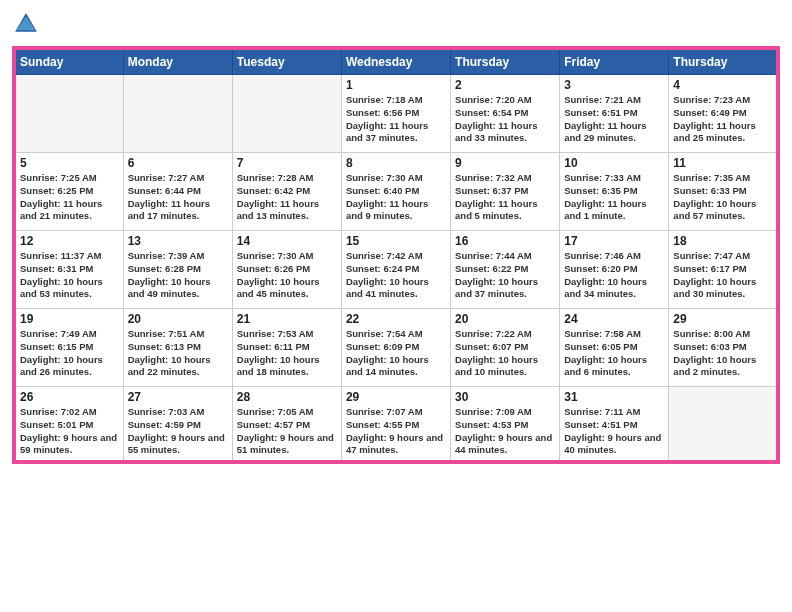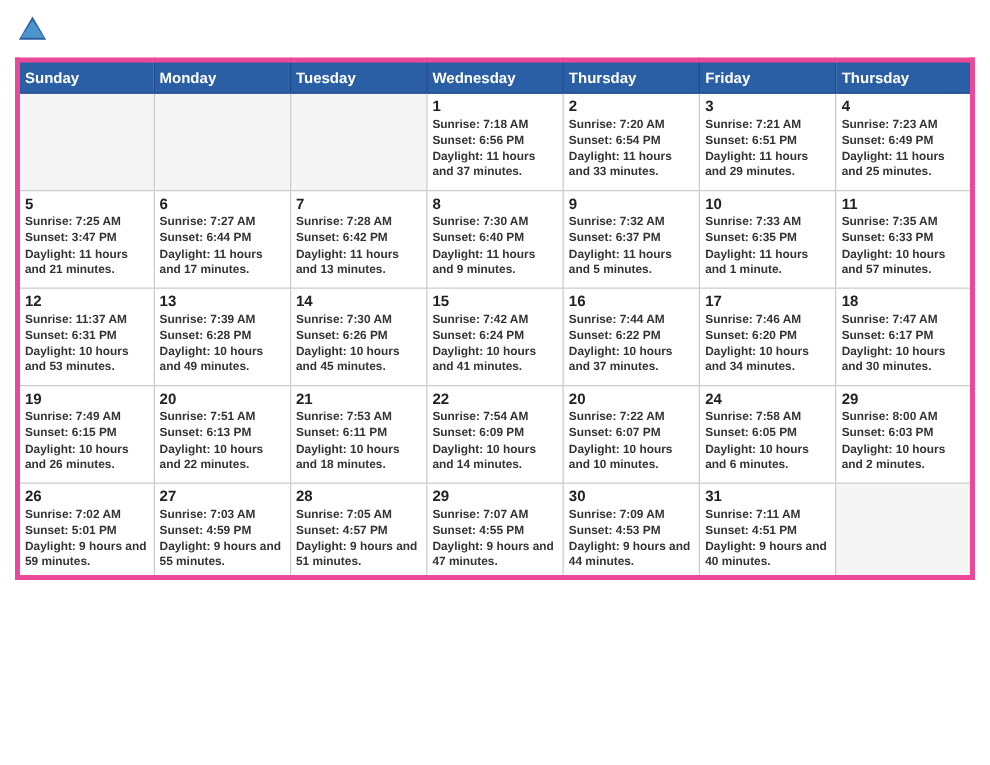--- a/index.html
+++ b/index.html
@@ -148,21 +148,21 @@
             <span class="day-num">4</span>
             <div class="day-info">Sunrise: 7:23 AM
 Sunset: 6:49 PM
 Daylight: 11 hours and 25 minutes.</div>
           </td>
         </tr>
         <tr class="week-row">
           <td>
             <span class="day-num">5</span>
             <div class="day-info">Sunrise: 7:25 AM
-Sunset: 3:47 PM
+Sunset: 6:25 PM
 Daylight: 11 hours and 21 minutes.</div>
           </td>
           <td>
             <span class="day-num">6</span>
             <div class="day-info">Sunrise: 7:27 AM
 Sunset: 6:44 PM
 Daylight: 11 hours and 17 minutes.</div>
           </td>
           <td>
             <span class="day-num">7</span>

